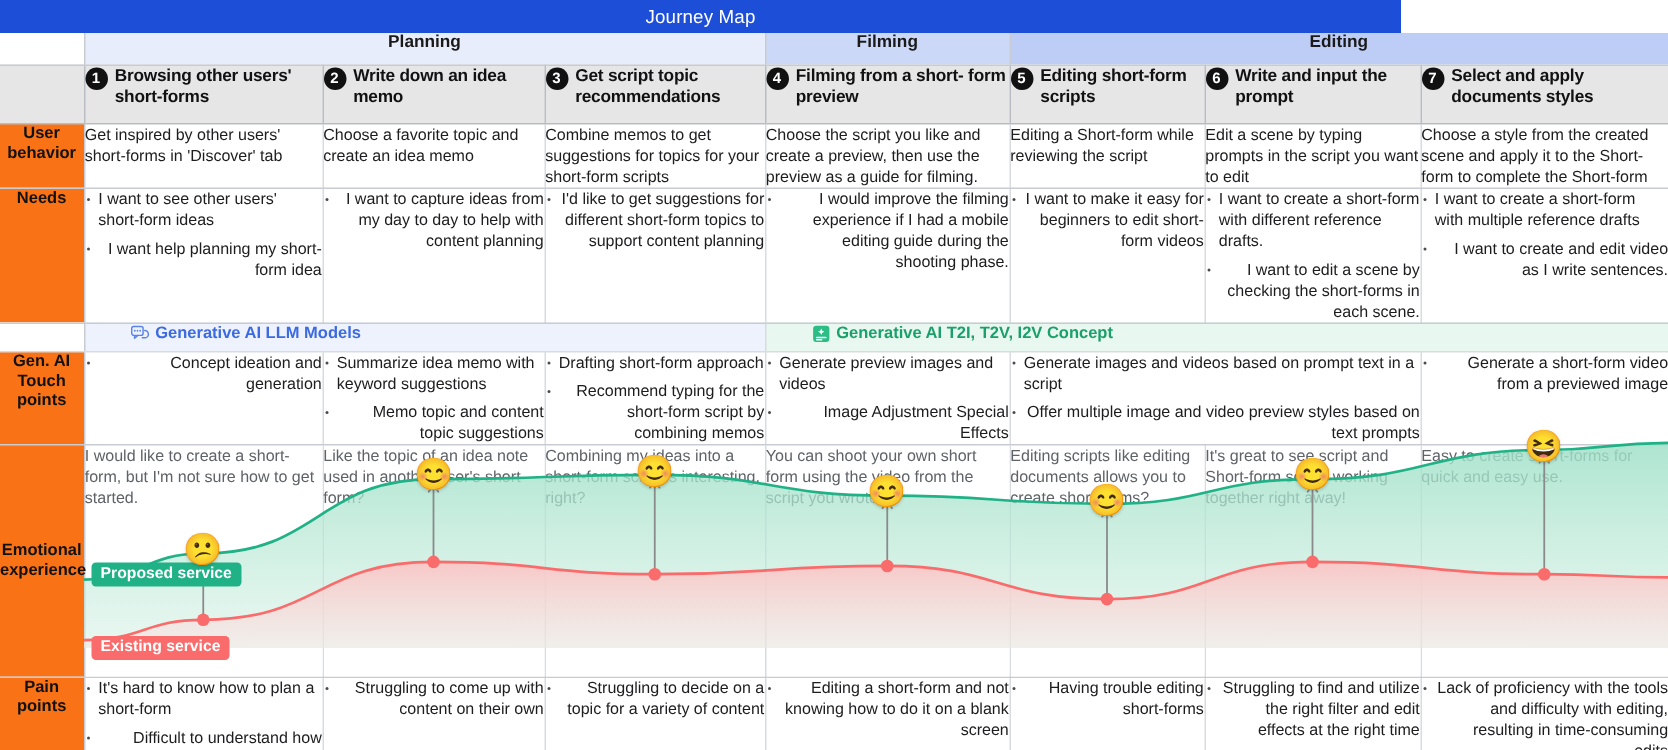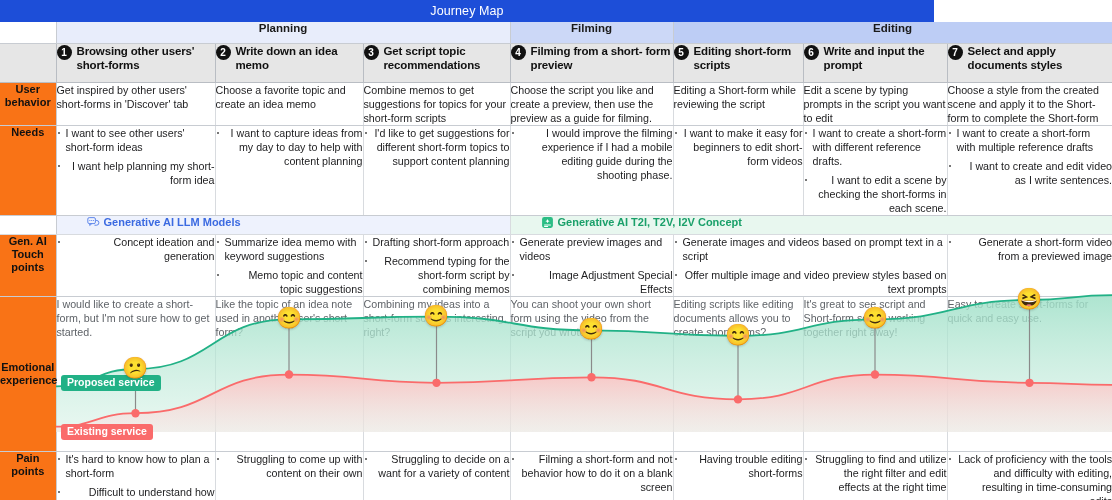--- a/index.html
+++ b/index.html
@@ -411,26 +411,26 @@
         <li>Difficult to understand how other users approach planning their short-form</li>
             </ul>
           </td>
       <td class="pain-cell">
             <ul class="bl">
         <li>Struggling to come up with content on their own</li>
             </ul>
           </td>
       <td class="pain-cell">
             <ul class="bl">
-        <li>Struggling to decide on a want for a variety of content</li>
-            </ul>
-          </td>
-      <td class="pain-cell">
-            <ul class="bl">
-        <li>Filming a short-form and not behavior how to do it on a blank screen</li>
+        <li>Struggling to decide on a topic for a variety of content</li>
+            </ul>
+          </td>
+      <td class="pain-cell">
+            <ul class="bl">
+        <li>Editing a short-form and not knowing how to do it on a blank screen</li>
             </ul>
           </td>
       <td class="pain-cell">
             <ul class="bl">
         <li>Having trouble editing short-forms</li>
             </ul>
           </td>
       <td class="pain-cell">
             <ul class="bl">
         <li>Struggling to find and utilize the right filter and edit effects at the right time</li>

